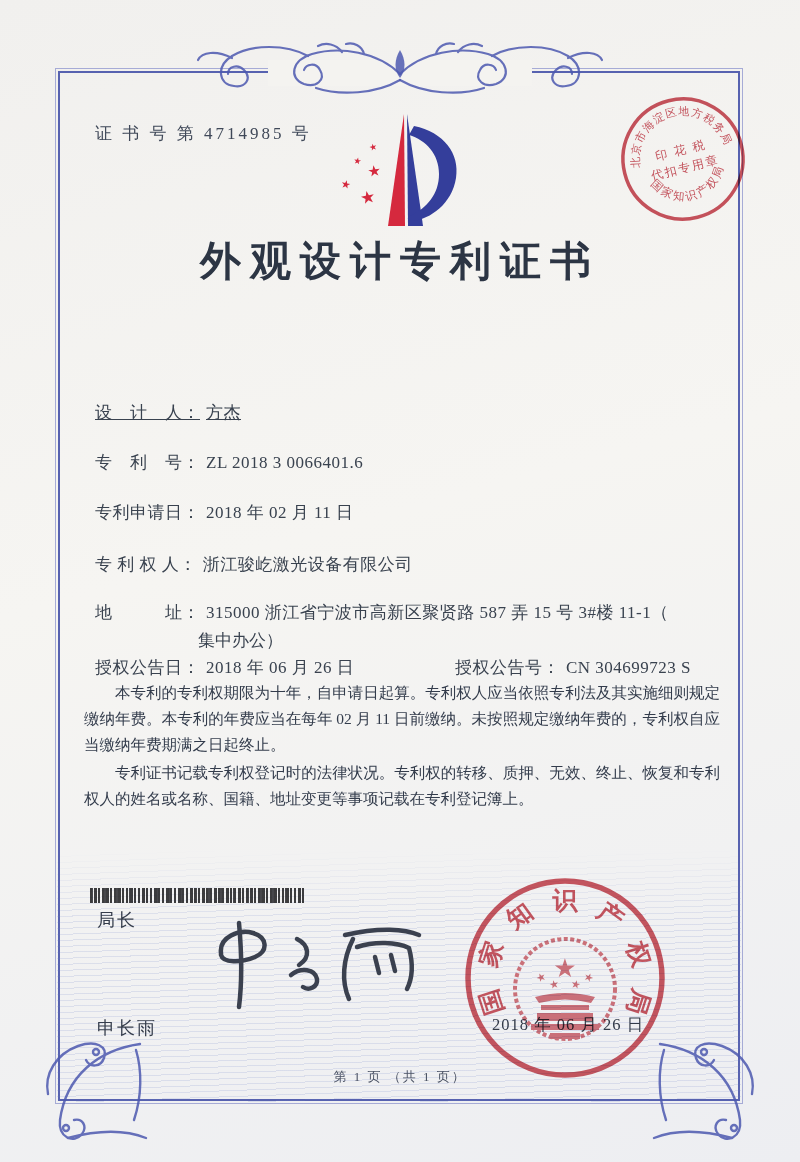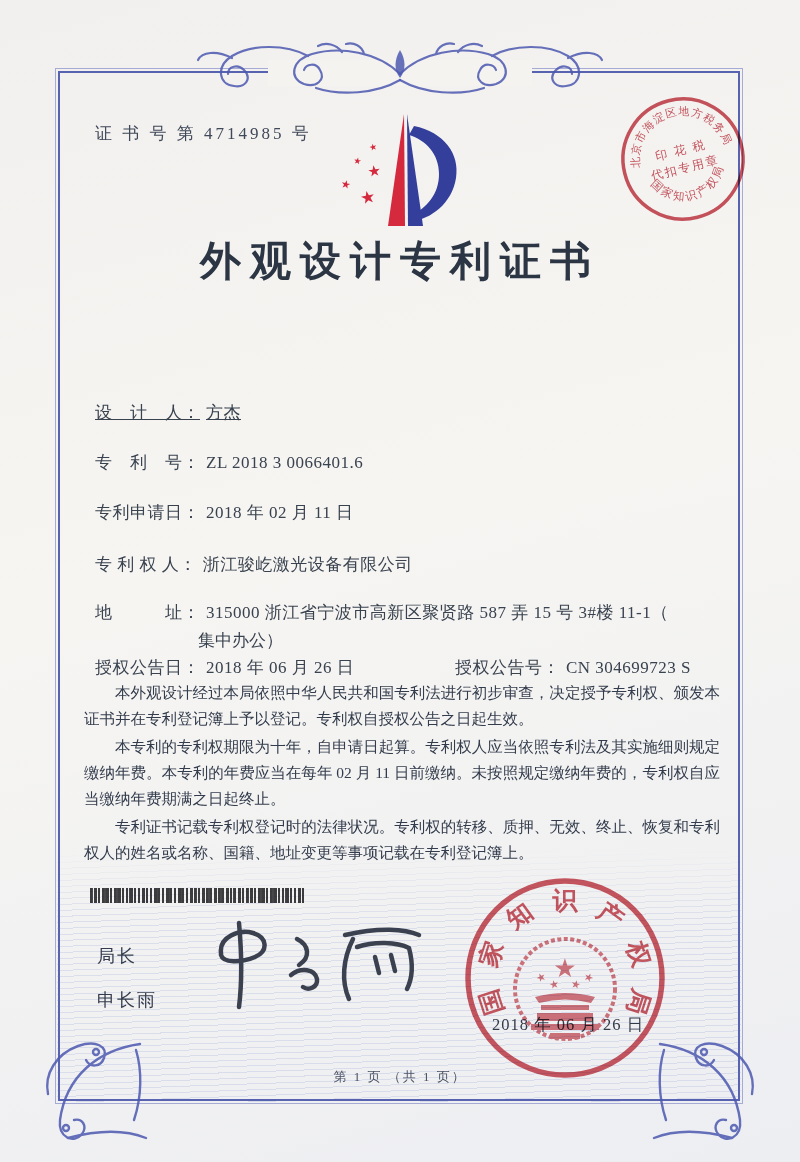--- a/index.html
+++ b/index.html
@@ -144,29 +144,28 @@
   </div>
   <div class="addr2" style="top:629px;">集中办公）</div>
   <div class="field" style="top:656px;">
     <span class="flabel">授权公告日：</span><span class="fvalue">2018 年 06 月 26 日</span>
   </div>
   <div class="grant-no" style="top:656px;">
     <span class="flabel">授权公告号：</span><span class="fvalue">CN 304699723 S</span>
   </div>
 
   <div class="paras">
-    <p>本外观设计经过本局依照中华人民共和国专利法进行初步审查，决定授予专利权、颁发本证书并在专利登记簿上予以登记。专利权自授权公告之日起生效。</p>
     <p>本专利的专利权期限为十年，自申请日起算。专利权人应当依照专利法及其实施细则规定缴纳年费。本专利的年费应当在每年 02 月 11 日前缴纳。未按照规定缴纳年费的，专利权自应当缴纳年费期满之日起终止。</p>
     <p>专利证书记载专利权登记时的法律状况。专利权的转移、质押、无效、终止、恢复和专利权人的姓名或名称、国籍、地址变更等事项记载在专利登记簿上。</p>
   </div>
 
   <div class="barcode"></div>
 
-  <div class="signer" style="top:944px;">局长</div>
-  <div class="signer" style="top:988px;">申长雨</div>
+  <div class="signer" style="top:908px;">局长</div>
+  <div class="signer" style="top:1016px;">申长雨</div>
 
   <svg class="signature" width="240" height="100" viewBox="0 0 240 100">
     <g stroke="#2c3342" stroke-width="4.5" fill="none" stroke-linecap="round" stroke-linejoin="round">
       <path d="M 26,38 C 24,22 44,14 58,18 C 72,22 74,36 60,42 C 46,48 28,48 26,40 Z"></path>
       <path d="M 44,8 C 46,30 48,60 44,92"></path>
       <path d="M 102,24 C 114,30 116,42 104,50"></path>
       <path d="M 96,60 C 106,52 120,54 122,64 C 123,72 114,76 108,72"></path>
       <path d="M 150,20 C 185,12 210,14 224,20"></path>
       <path d="M 158,24 C 148,44 146,66 154,84"></path>
       <path d="M 162,32 C 180,26 202,27 214,33 C 218,48 218,62 212,74"></path>

